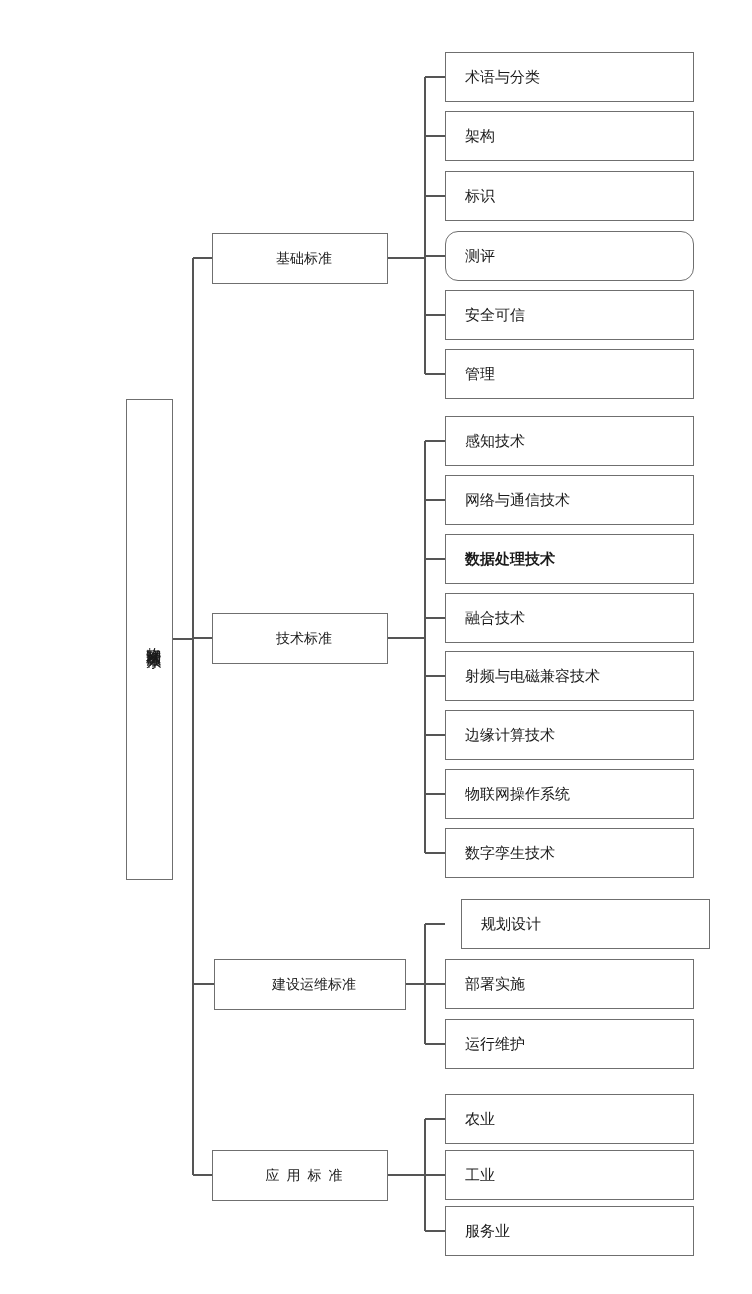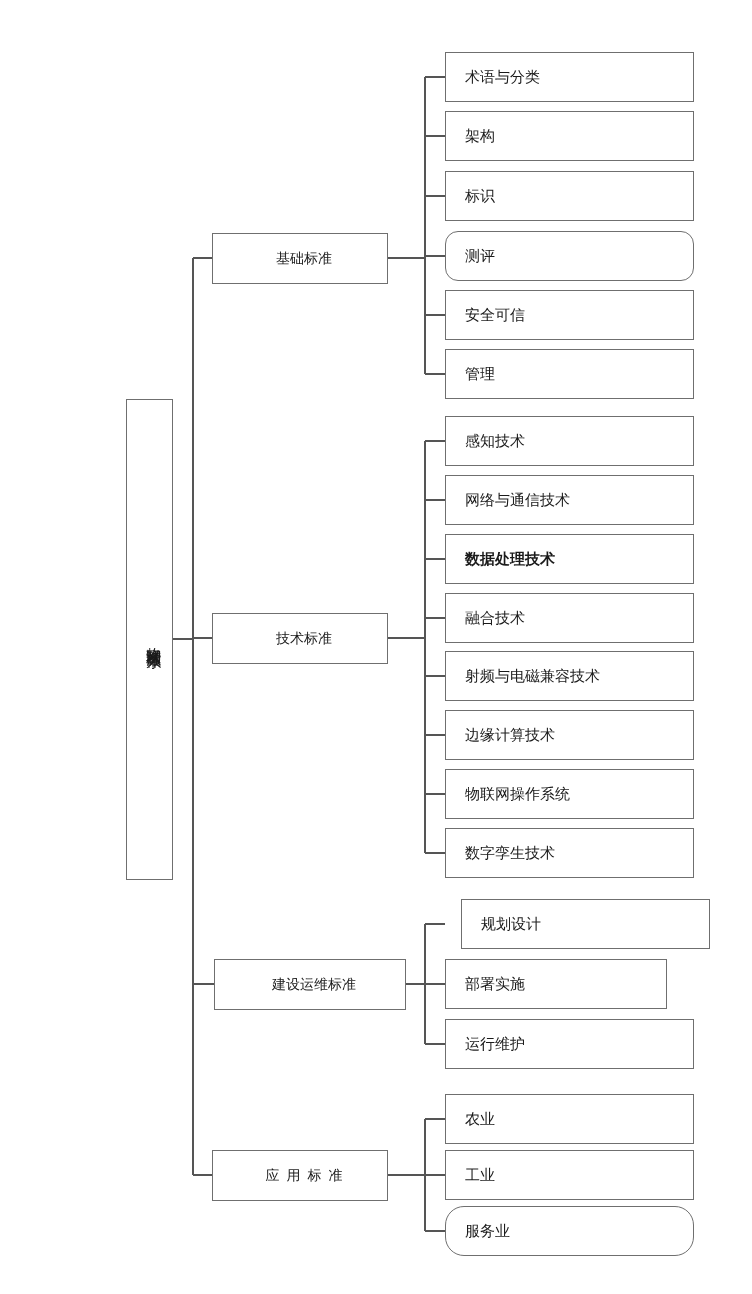--- a/index.html
+++ b/index.html
@@ -186,30 +186,30 @@
   <div class="node node-leaf" style="left:445px; top:769px; width:249px; height:50px;">
     <span class="label">物联网操作系统</span>
   </div>
   <div class="node node-leaf" style="left:445px; top:828px; width:249px; height:50px;">
     <span class="label">数字孪生技术</span>
   </div>
 
   <div class="node node-leaf" style="left:445px; top:899px; width:249px; height:50px;margin-left:16px;">
     <span class="label">规划设计</span>
   </div>
-  <div class="node node-leaf" style="left:445px; top:959px; width:222px; height:50px;">
+  <div class="node node-leaf" style="left:445px; top:959px; width:249px; height:50px;">
     <span class="label">部署实施</span>
   </div>
   <div class="node node-leaf" style="left:445px; top:1019px; width:249px; height:50px;">
     <span class="label">运行维护</span>
   </div>
 
   <div class="node node-leaf" style="left:445px; top:1094px; width:249px; height:50px;">
     <span class="label">农业</span>
   </div>
   <div class="node node-leaf" style="left:445px; top:1150px; width:249px; height:50px;">
     <span class="label">工业</span>
   </div>
-  <div class="node node-leaf" style="left:445px; top:1206px; width:249px; height:50px;border-radius:19px;">
+  <div class="node node-leaf" style="left:445px; top:1206px; width:249px; height:50px;">
     <span class="label">服务业</span>
   </div>
 
 </div>
 
 </body></html>

